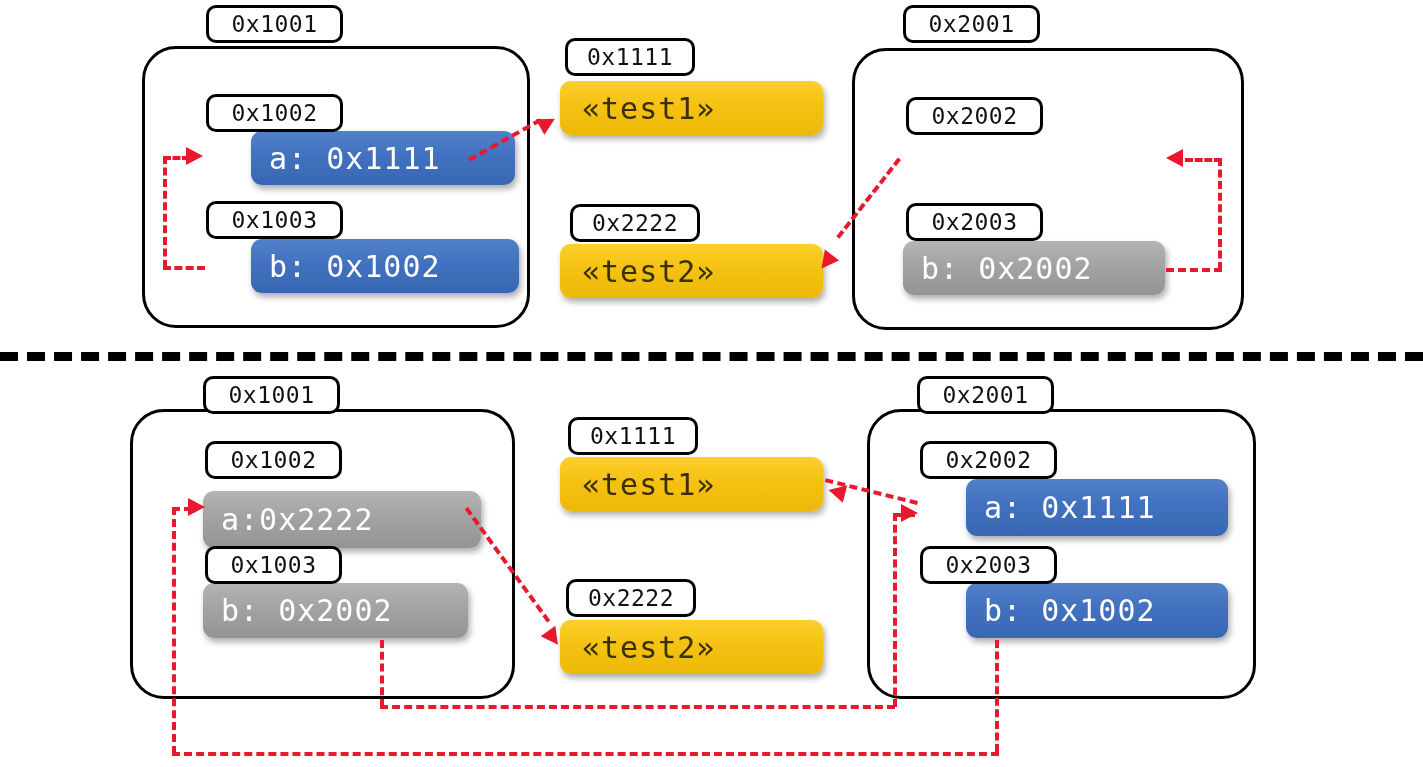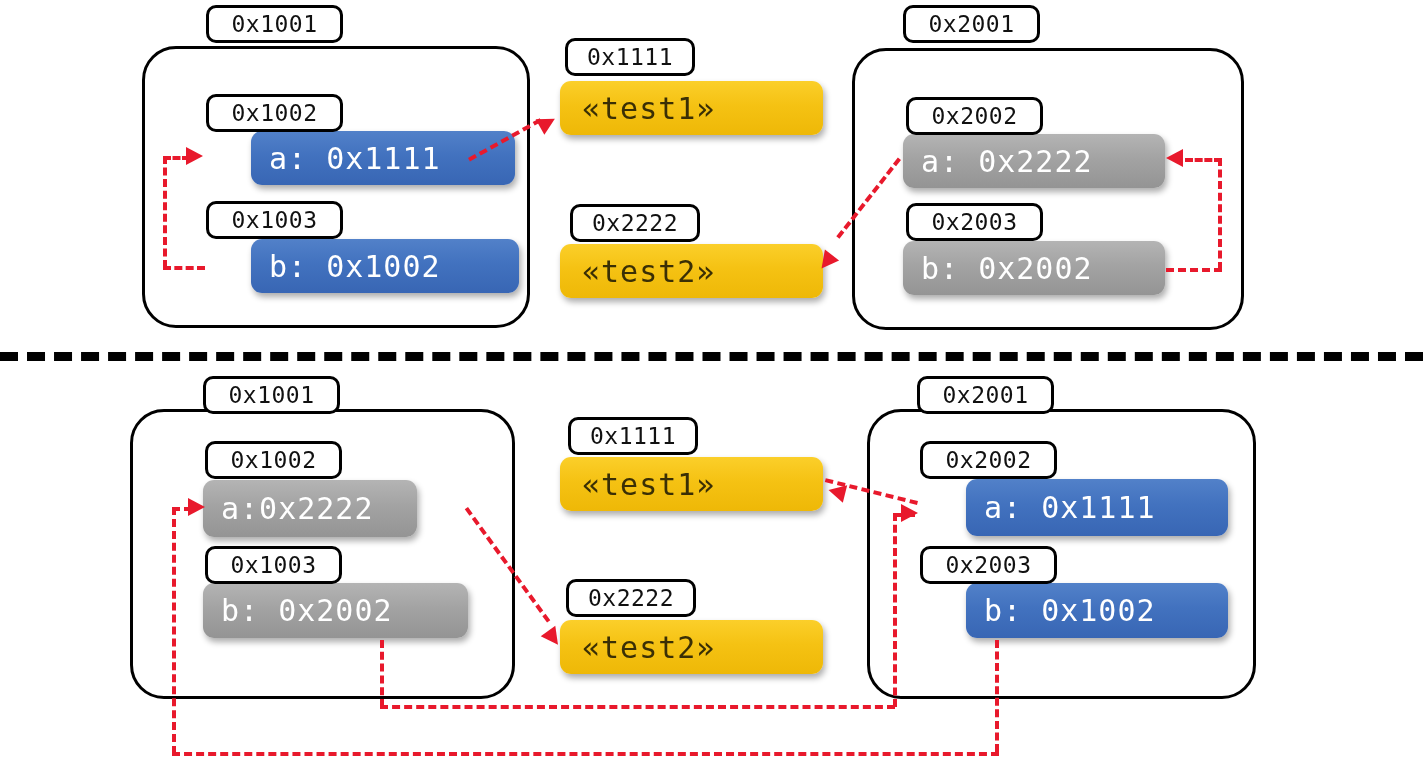--- a/index.html
+++ b/index.html
@@ -55,21 +55,20 @@
   <div class="tag" style="left:206px;top:94px;width:137px;">0x1002</div>
   <div class="cell blue" style="left:203px;top:131px;width:264px;height:54px;">a: 0x1111</div>
 
   <div class="tag" style="left:206px;top:201px;width:137px;">0x1003</div>
   <div class="cell blue" style="left:203px;top:239px;width:268px;height:54px;">b: 0x1002</div>
 
   <div class="frame" style="left:852px;top:48px;width:392px;height:282px;"></div>
   <div class="tag" style="left:903px;top:5px;width:137px;">0x2001</div>
 
   <div class="tag" style="left:906px;top:97px;width:137px;">0x2002</div>
-  <div class="cell gray" style="left:903px;top:134px;width:262px;height:54px;">a: 0x2222</div>
 
   <div class="tag" style="left:906px;top:203px;width:137px;">0x2003</div>
   <div class="cell gray" style="left:903px;top:241px;width:262px;height:54px;">b: 0x2002</div>
 
   <div class="tag" style="left:565px;top:38px;width:130px;">0x1111</div>
   <div class="cell yellow" style="left:560px;top:81px;width:263px;height:54px;">«test1»</div>
 
   <div class="tag" style="left:570px;top:204px;width:130px;">0x2222</div>
   <div class="cell yellow" style="left:560px;top:244px;width:263px;height:54px;">«test2»</div>
 
@@ -88,21 +87,21 @@
 
   <div class="rdiag" style="left:901px;top:160px;width:100px;transform:rotate(128deg);"></div>
   <div class="arw diag" style="left:832px;top:246px;transform:rotate(128deg);"></div>
 
   <div id="divider"></div>
 
   <div class="frame" style="left:130px;top:409px;width:385px;height:290px;"></div>
   <div class="tag" style="left:203px;top:376px;width:137px;">0x1001</div>
 
   <div class="tag" style="left:205px;top:441px;width:137px;">0x1002</div>
-  <div class="cell gray" style="left:203px;top:480px;width:214px;height:57px;">a:0x2222</div>
+  <div class="cell gray" style="left:203px;top:491px;width:278px;height:57px;">a:0x2222</div>
 
   <div class="tag" style="left:205px;top:546px;width:137px;">0x1003</div>
   <div class="cell gray" style="left:203px;top:583px;width:265px;height:55px;">b: 0x2002</div>
 
   <div class="frame" style="left:867px;top:409px;width:389px;height:290px;"></div>
   <div class="tag" style="left:917px;top:376px;width:137px;">0x2001</div>
 
   <div class="tag" style="left:920px;top:441px;width:137px;">0x2002</div>
   <div class="cell blue" style="left:918px;top:479px;width:262px;height:57px;">a: 0x1111</div>
 

